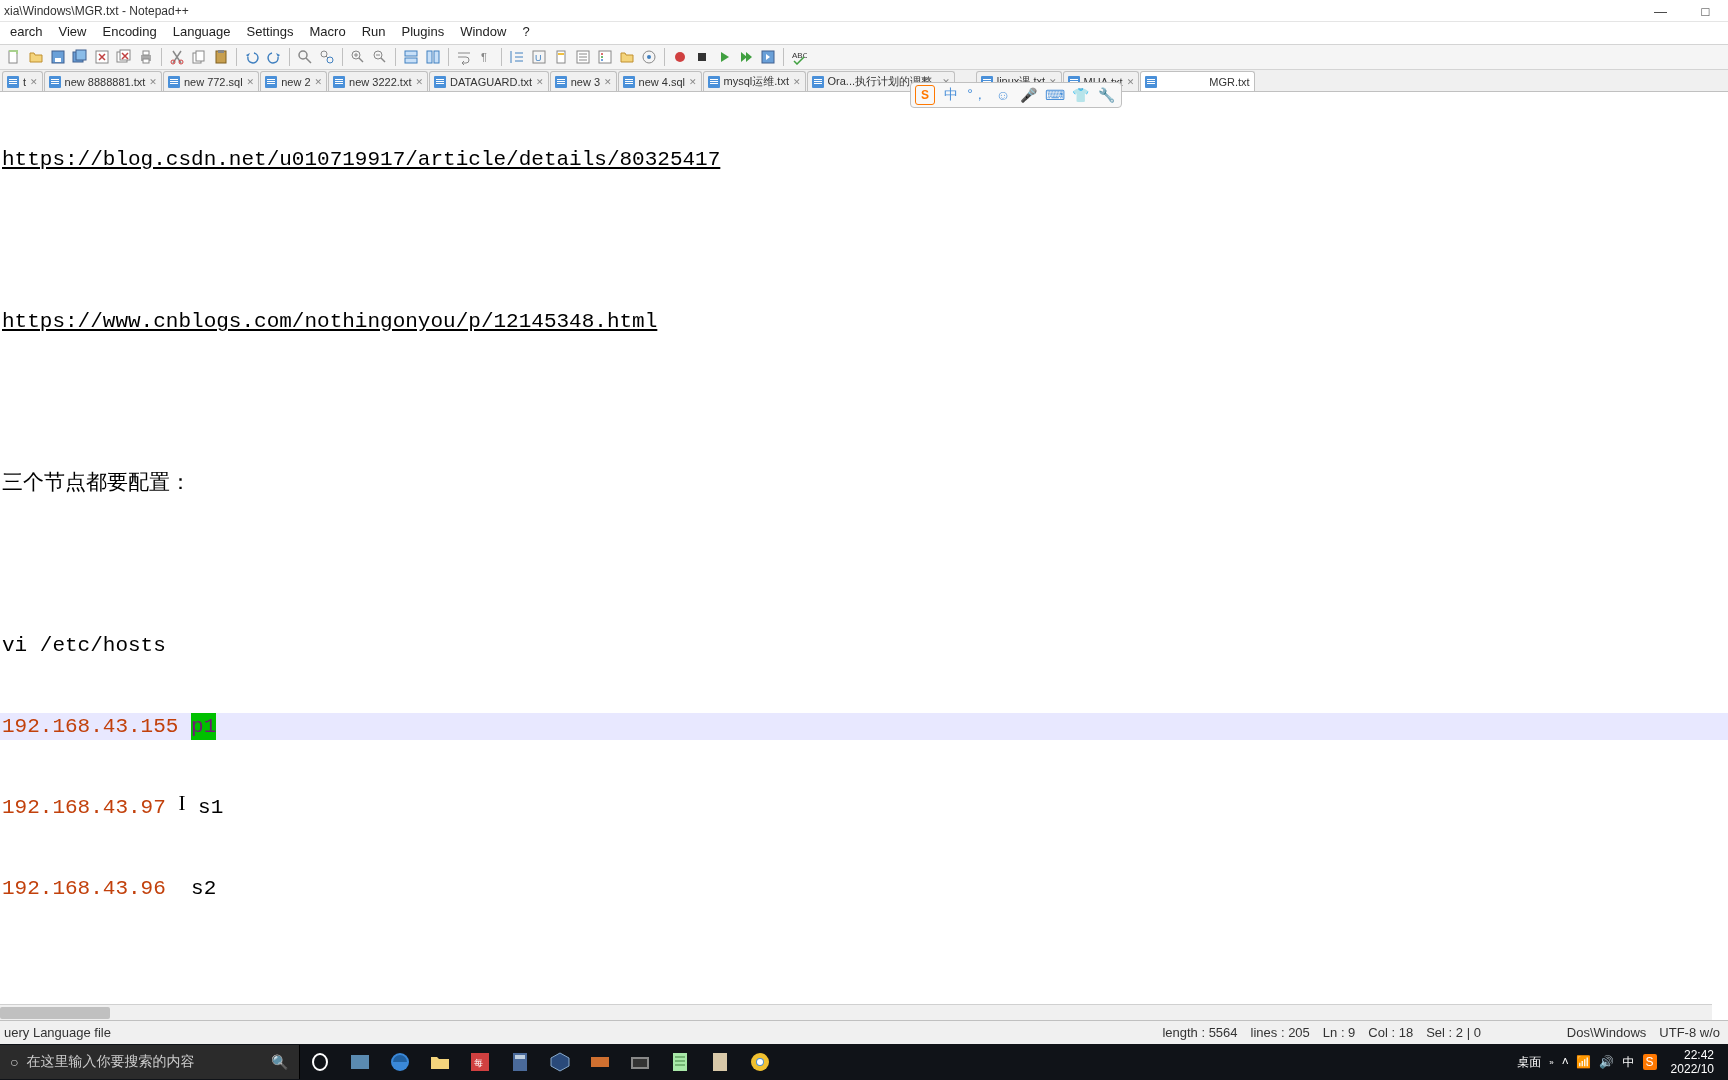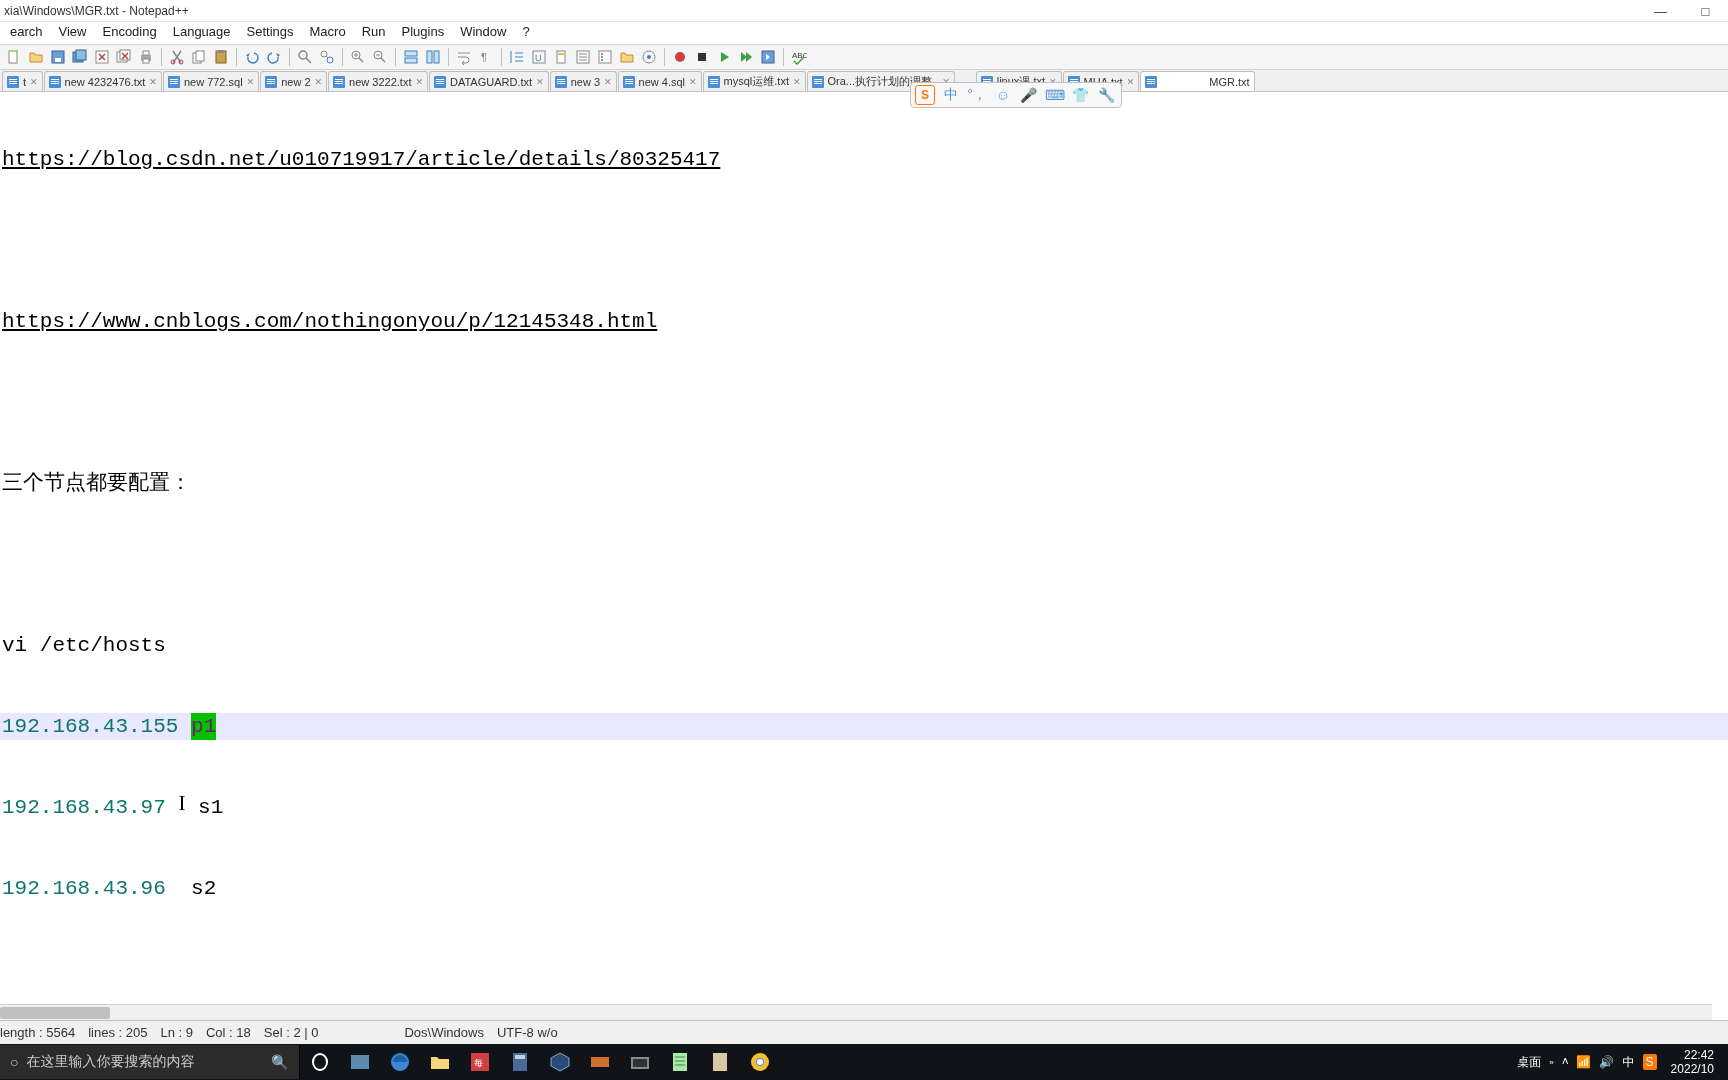--- a/index.html
+++ b/index.html
@@ -142,21 +142,21 @@
   display: flex;
   align-items: center;
 }
 .editor-line.highlighted {
   background: #e8e8ff;
 }
 .link-text {
   color: #000;
   text-decoration: underline;
 }
-.ip-text { color: #0f766e; }
+.ip-text { color: #c2410c; }
 .sel-yellow { background: #00c000; color: #701a75; }
 .statusbar {
   position: absolute;
   bottom: 36px;
   left: 0;
   right: 0;
   height: 24px;
   background: #f0f0f0;
   border-top: 1px solid #c0c0c0;
   display: flex;
@@ -506,21 +506,21 @@
 </div>
 
 <div class="tabbar">
   <div class="tab">
       <span class="tab-icon"></span>
       <span>t</span>
       <span class="tab-close">✕</span>
     </div>
   <div class="tab">
       <span class="tab-icon"></span>
-      <span>new 4232476.txt</span>
+      <span>new 8888881.txt</span>
       <span class="tab-close">✕</span>
     </div>
   <div class="tab">
       <span class="tab-icon"></span>
       <span>new 772.sql</span>
       <span class="tab-close">✕</span>
     </div>
   <div class="tab">
       <span class="tab-icon"></span>
       <span>new 2</span>
@@ -610,20 +610,21 @@
   
   
   
 </div>
 
 <div class="hscroll">
   <div class="hscroll-thumb"></div>
 </div>
 
 <div class="statusbar">
+  <div class="status-left">uery Language file</div>
   <div class="status-right">
     <span>length : 5564</span>
     <span>lines : 205</span>
     <span>Ln : 9</span>
     <span>Col : 18</span>
     <span>Sel : 2 | 0</span>
     <span style="width:60px"></span>
     <span>Dos\Windows</span>
     <span>UTF-8 w/o</span>
   </div>

